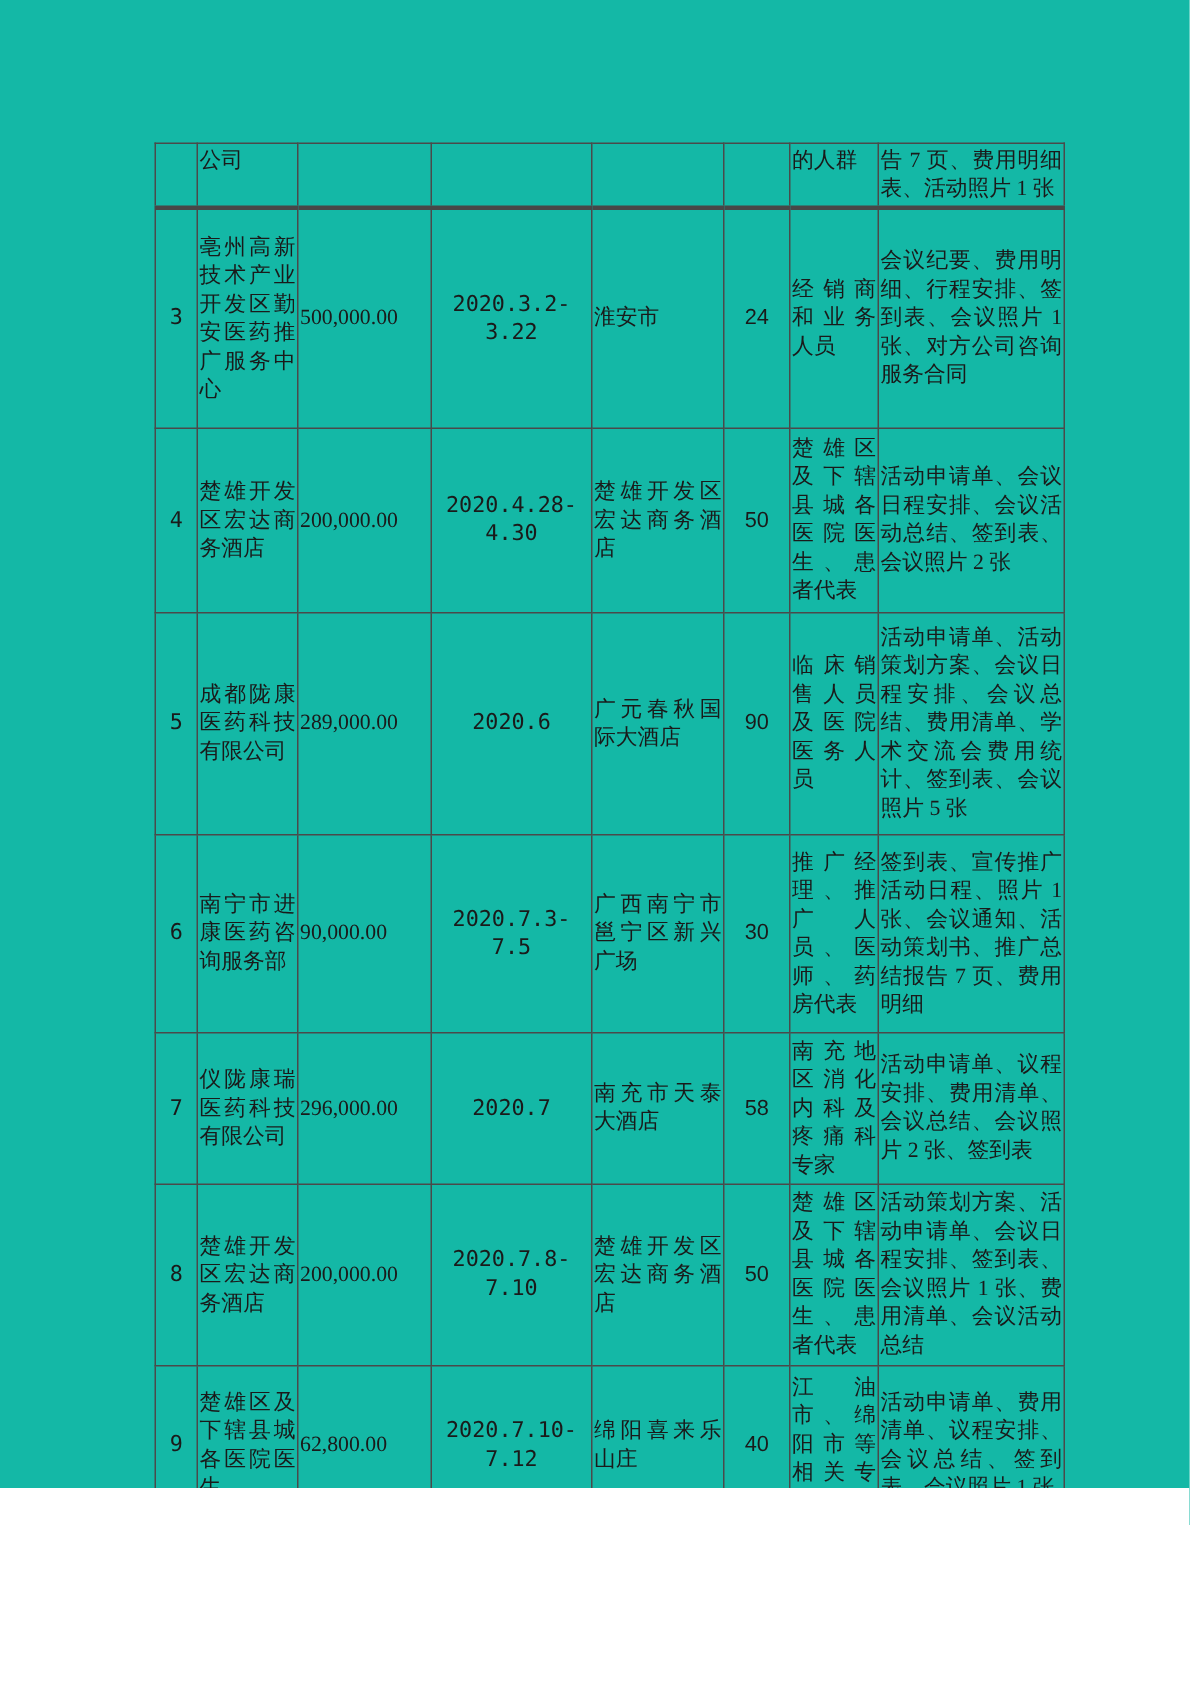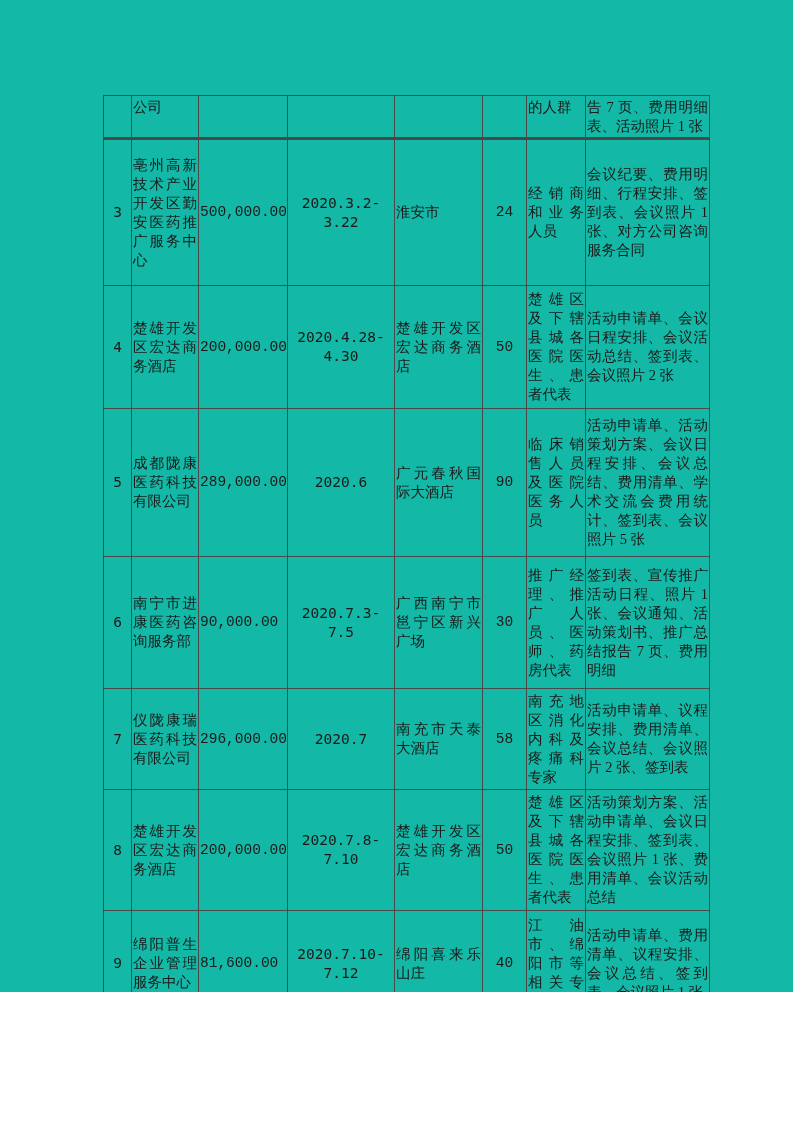--- a/index.html
+++ b/index.html
@@ -45,40 +45,40 @@
     text-align: center;
     font-family: "DejaVu Sans Mono", "Liberation Mono", monospace;
     font-size: 12px;
     padding: 0;
   }
   td.c-company {
     text-align: justify;
     padding: 1px 8px;
   }
   td.c-amount {
-    font-family: Liberation Mono, monospace;
+    font-family: Liberation Serif, serif;
     font-size: 12px;
     padding: 1px 2px 1px 6px;
     white-space: nowrap;
   }
   td.c-date {
     font-family: "DejaVu Sans Mono", "Liberation Mono", monospace;
     font-size: 12px;
     padding: 1px 5px 1px 7px;
     word-break: break-all;
     text-align: center;
   }
   td.c-location {
     text-align: justify;
     padding: 1px 5px;
     margin-left: 11px;
   }
   td.c-count {
     text-align: center;
-    font-family: Liberation Mono, monospace;
+    font-family: Liberation Sans, sans-serif;
     font-size: 12px;
     padding: 0;
     margin-left: 37px;
   }
   td.c-audience {
     text-align: justify;
     padding: 1px 1px;
     margin-left: 16px;
   }
   td.c-materials {
@@ -175,22 +175,22 @@
         <td class="c-amount">200,000.00</td>
         <td class="c-date">2020.7.8-7.10</td>
         <td class="c-location">楚雄开发区宏达商务酒店</td>
         <td class="c-count">50</td>
         <td class="c-audience">楚雄区及下辖县城各医院医生、患者代表</td>
         <td class="c-materials">活动策划方案、活动申请单、会议日程安排、签到表、会议照片 1 张、费用清单、会议活动总结</td>
       </tr>
 
       <tr style="height:106px">
         <td class="c-seq">9</td>
-        <td class="c-company">绵阳普生企业管理服务中心</td>
-        <td class="c-amount">81,600.00</td>
+        <td class="c-company">楚雄区及下辖县城各医院医生</td>
+        <td class="c-amount">62,800.00</td>
         <td class="c-date">2020.7.10-7.12</td>
         <td class="c-location">绵阳喜来乐山庄</td>
         <td class="c-count">40</td>
         <td class="c-audience">江油市、绵阳市等相关专家</td>
         <td class="c-materials">活动申请单、费用清单、议程安排、会议总结、签到表、会议照片 1 张</td>
       </tr>
     </tbody>
   </table>
 </div>
 

